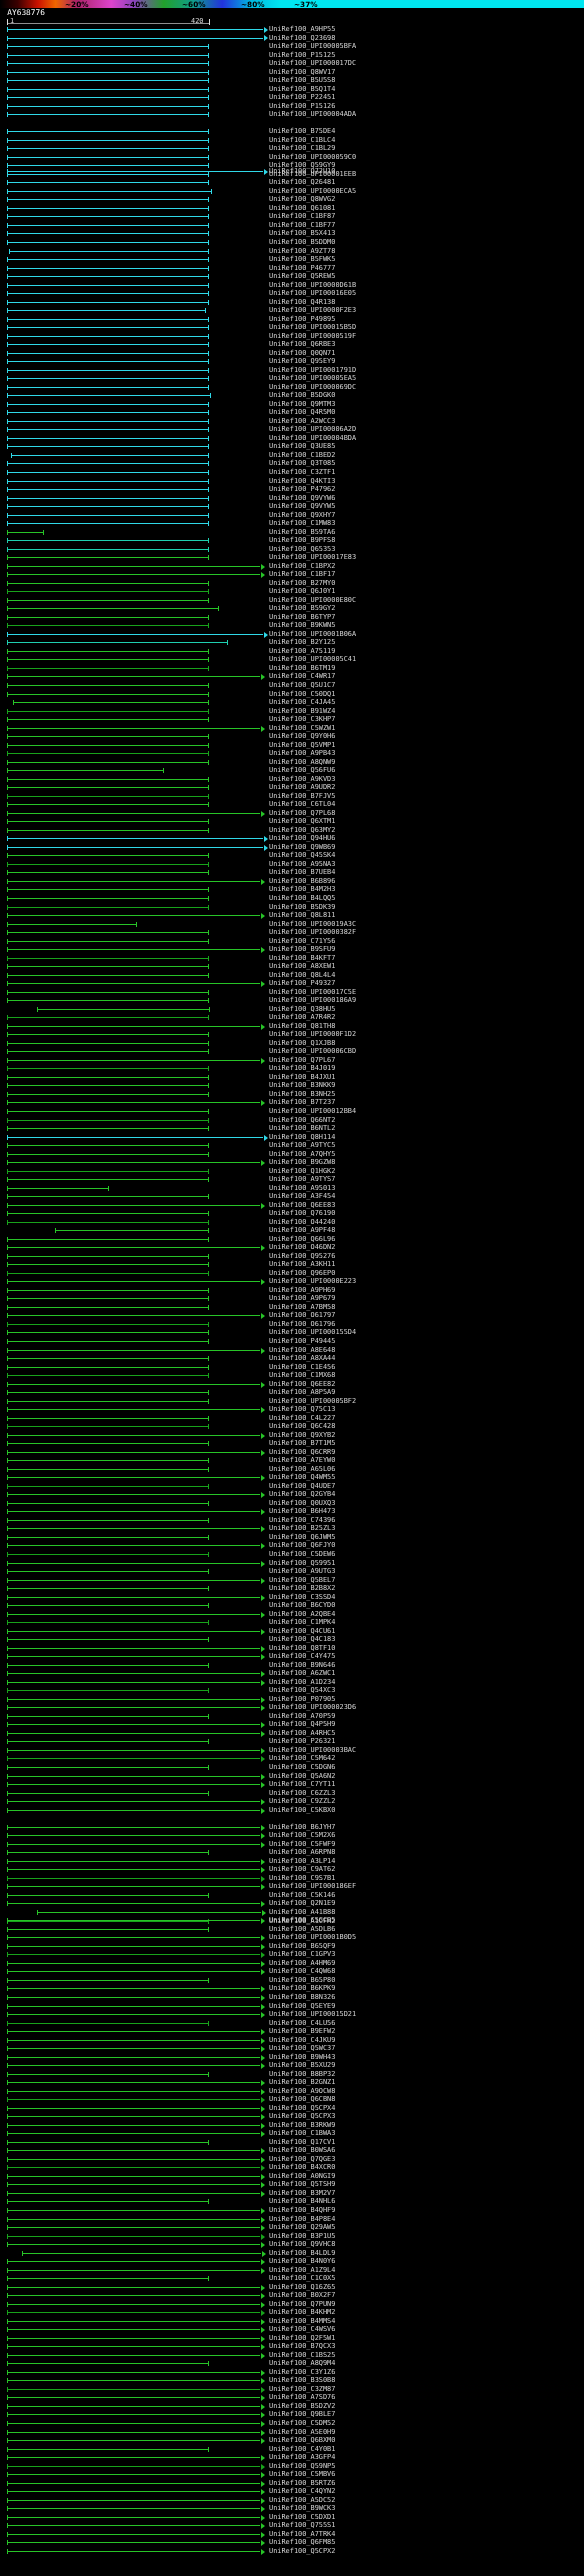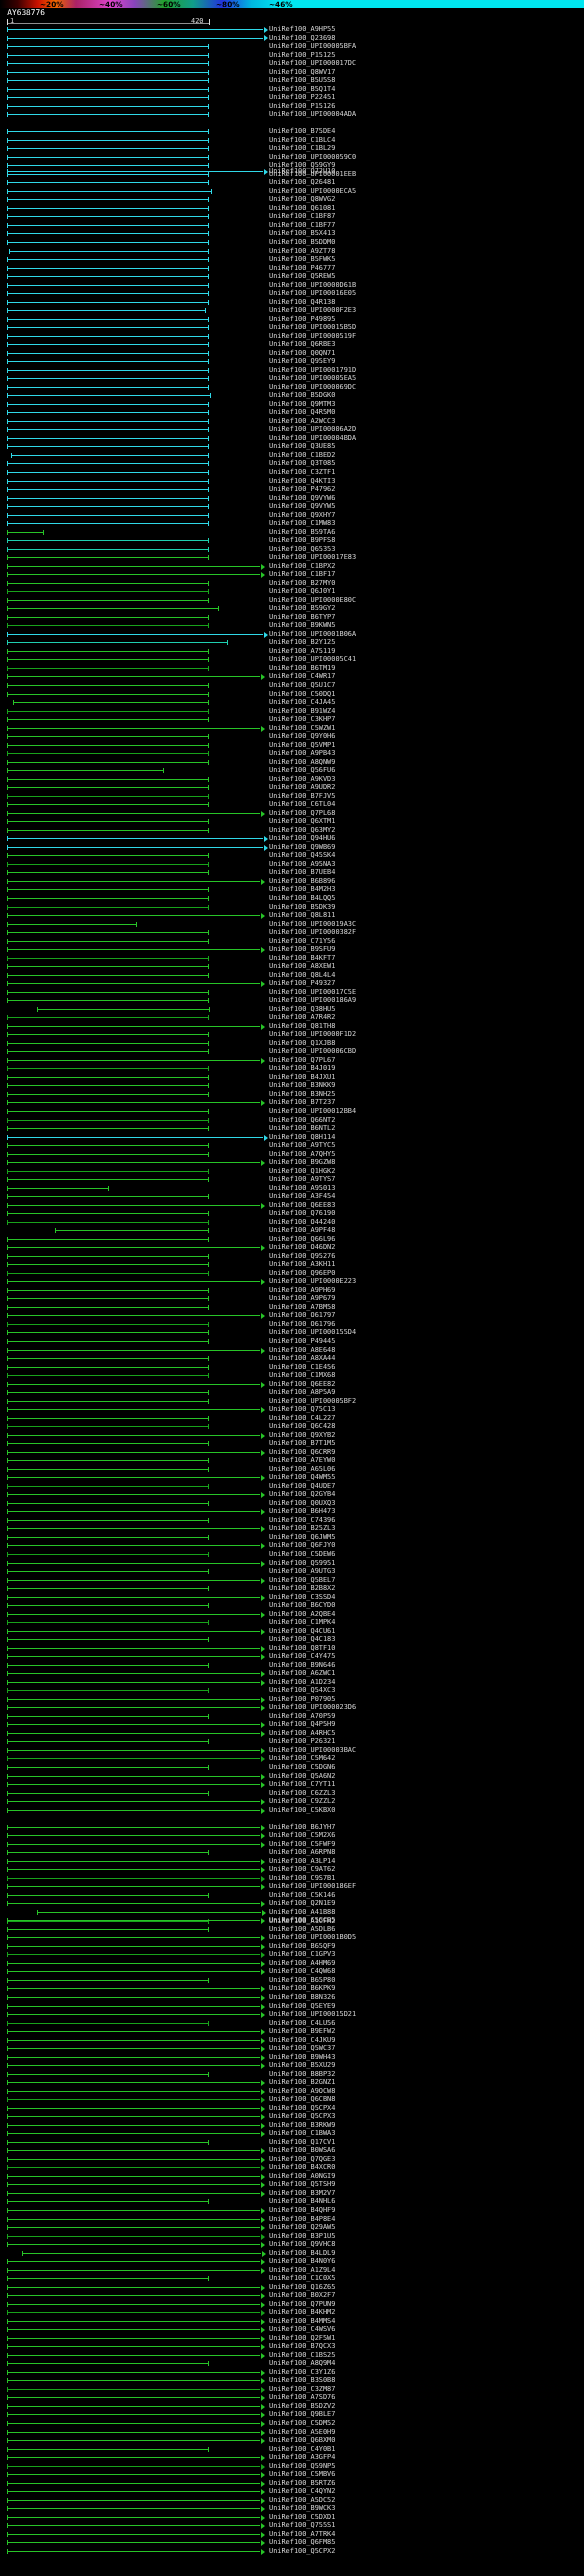--- a/index.html
+++ b/index.html
@@ -6,21 +6,21 @@
   #app{position:relative;width:585px;height:2576px;background:#000;overflow:hidden;
        font-family:"DejaVu Sans Mono",monospace;}
 
   
   .scalebar{position:absolute;top:0;left:0;width:585px;height:8.2px;
     background:linear-gradient(to right,
       #000000 0%, #3a0000 3%, #cc1100 6.5%, #ee6600 9.5%, #aa2266 13%,
       #dd44cc 19%, #8844bb 23%, #22a02c 28%, #109e8a 33%, #2233dd 38%,
       #00b8e0 43%, #00e6f0 48%, #00e6f0 100%);}
   .scalebar span{position:absolute;top:0;line-height:8.2px;color:#000;
-    font:bold 7.3px "DejaVu Sans",sans-serif;}
+    font:bold 7.3px "DejaVu Sans",sans-serif;margin-left:25px;}
   .s0{left:40px}.s1{left:99px}.s2{left:157px}.s3{left:216px}.s4{left:269px}
 
   .query-row{position:absolute;top:8.2px;left:7.3px;height:9.1px;line-height:9.1px;
     color:#fff;font-size:7.8px;white-space:nowrap;}
 
   .ruler{position:absolute;top:17.4px;left:0;width:585px;height:8.2px;color:#ddd;font-size:6.9px;}
   .ruler .qline{position:absolute;left:7.3px;width:202px;top:5.5px;height:0.9px;background:#8f8f8f;}
   .ruler .tick{position:absolute;width:0.9px;height:5.5px;top:1.8px;background:#ddd;}
   .t1{left:7.3px}.t2{left:209px}
   .lab1{position:absolute;left:10px;top:-0.9px;line-height:8.2px;}
@@ -53,21 +53,21 @@
 </head>
 <body>
 
 <div id="app">
 
   <div class="scalebar">
     <span class="s0">~20%</span>
     <span class="s1">~40%</span>
     <span class="s2">~60%</span>
     <span class="s3">~80%</span>
-    <span class="s4">~46%</span>
+    <span class="s4">~37%</span>
   </div>
 
   <div class="query-row">AY638776</div>
 
   <div class="ruler">
     <div class="qline"></div>
     <div class="tick t1"></div>
     <div class="tick t2"></div>
     <span class="lab1">1</span>
     <span class="lab420">420</span>

